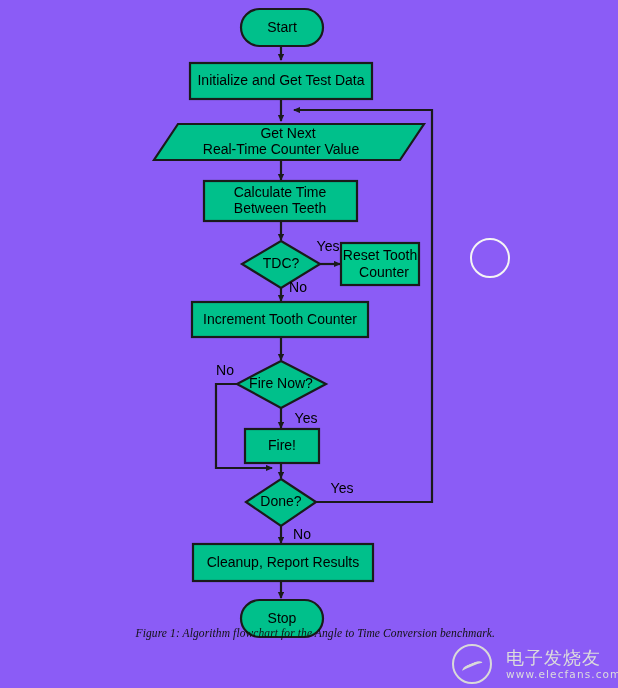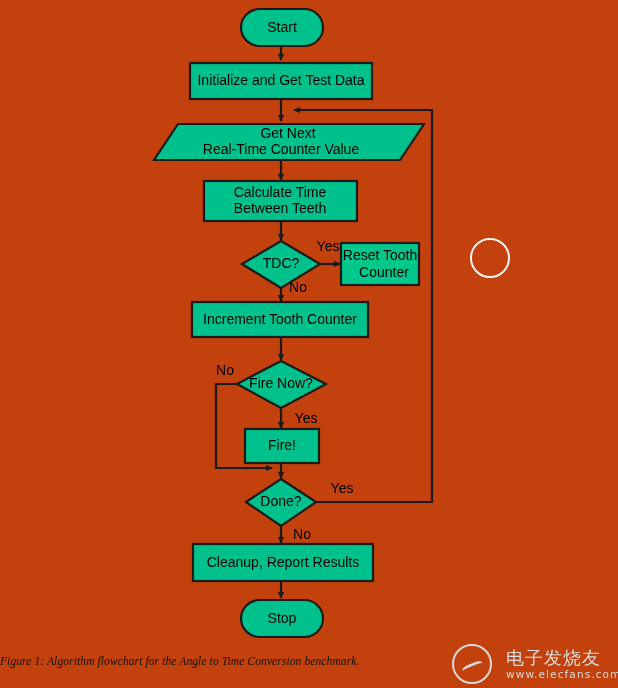--- a/index.html
+++ b/index.html
@@ -7,21 +7,21 @@
     padding: 0;
     background: #ffffff;
   }
   body {
     font-family: "Liberation Sans", sans-serif;
   }
   #page {
     position: relative;
     width: 618px;
     height: 688px;
-    background: #c2410c;
+    background: #8b5cf6;
     overflow: hidden;
   }
   #flow-svg {
     position: absolute;
     left: 0;
     top: 0;
     width: 618px;
     height: 688px;
   }
   .node-text {
@@ -43,23 +43,23 @@
     stroke-width: 2.2;
   }
   .conn {
     stroke: #1a1a1a;
     stroke-width: 2.2;
     fill: none;
   }
   .caption {
     position: absolute;
     left: 0;
-    top: 655px;
+    top: 627px;
     width: 495px;
-    text-align: left;
+    text-align: right;
     font-family: "Liberation Serif", serif;
     font-style: italic;
     font-size: 11.5px;
     color: #111111;
     letter-spacing: 0.1px;
   }
   .wm {
     position: absolute;
     pointer-events: none;
     user-select: none;

